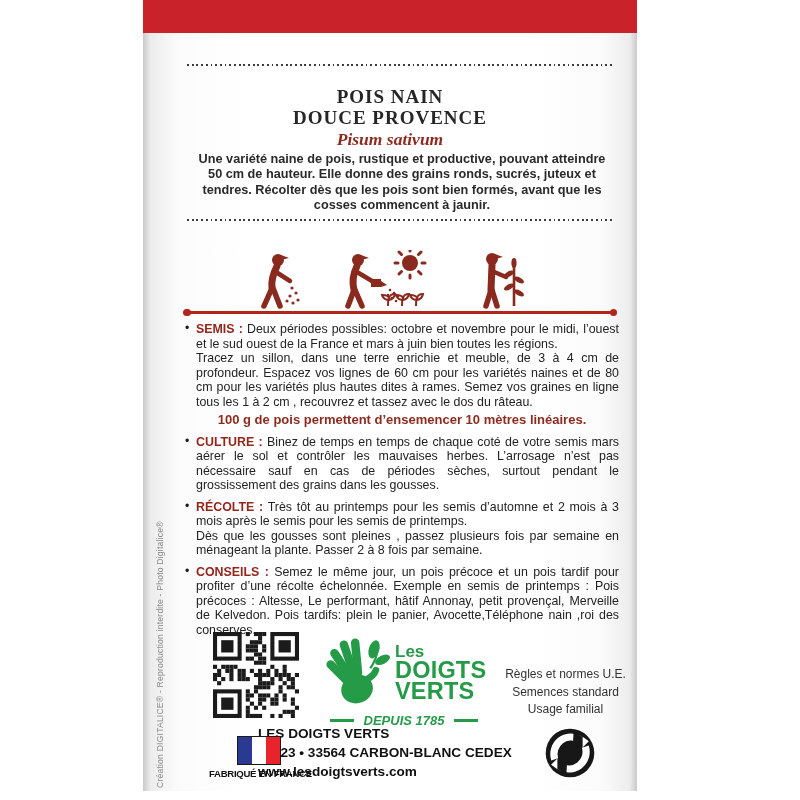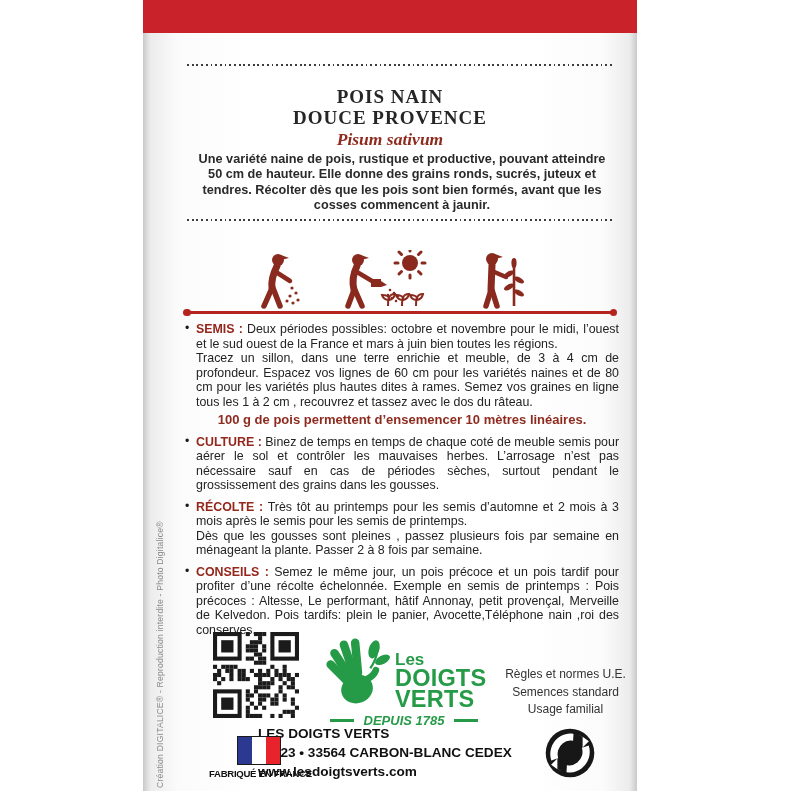--- a/index.html
+++ b/index.html
@@ -28,21 +28,21 @@
   .cont{padding-left:11px;margin:0;}
   .slabel{font-weight:bold;color:#94261c;}
   .hl{color:#8e2b1f;text-align:center;font-size:13px;margin:4px 0 5px 0;font-weight:bold;}
   .mt{margin-top:7px;}
   
   .qr{position:absolute;left:70px;top:632px;width:86px;height:86px;}
   .qr svg{width:100%;height:100%;fill:#1b1b1b;}
   .logo{position:absolute;left:182px;top:634px;width:160px;}
   .logo-row{display:flex;align-items:flex-start;}
   .hand{width:66px;height:76px;flex:0 0 auto;}
-  .logotext{margin-left:4px;color:#259b48;margin-top:18px;}
+  .logotext{margin-left:4px;color:#259b48;margin-top:10px;}
   .lt-les{font-size:17px;font-weight:bold;line-height:16px;}
   .lt-big{font-size:23.5px;font-weight:bold;line-height:20.5px;letter-spacing:0.2px;}
   .since{display:flex;align-items:center;justify-content:space-between;color:#259b48;font-weight:bold;font-style:italic;font-size:13px;margin-top:3px;width:158px;}
   .since .dash{flex:0 0 24px;height:2.4px;background:#259b48;margin:0 5px;}
   .norms{position:absolute;left:360px;top:666px;width:125px;text-align:center;
          font-size:12px;line-height:17.6px;color:#333;}
   .addr{position:absolute;left:115px;top:725px;width:280px;text-align:left;
         font-weight:bold;font-size:13.6px;line-height:18.8px;color:#101010;}
   .flagbox{position:absolute;left:66px;top:736px;width:100px;text-align:center;}
   .flag{width:42px;height:27px;border:1.6px solid #1a1a1a;display:flex;margin:0 auto;}
@@ -152,21 +152,21 @@
       </g>
     </svg>
   </div>
 
   <div class="redrule"></div>
 
   <div class="content">
     <p class="para"><span class="bullet">•</span><span class="slabel">SEMIS :</span> <span>Deux périodes possibles: octobre et novembre pour le midi, l’ouest et le sud ouest de la France et mars à juin bien toutes les régions.</span></p>
     <p class="cont">Tracez un sillon, dans une terre enrichie et meuble, de 3 à 4 cm de profondeur. Espacez vos lignes de 60 cm pour les variétés naines et de 80 cm pour les variétés plus hautes dites à rames. Semez vos graines en ligne tous les 1 à 2 cm , recouvrez et tassez avec le dos du râteau.</p>
     <p class="hl">100 g de pois permettent d’ensemencer 10 mètres linéaires.</p>
-    <p class="para mt"><span class="bullet">•</span><span class="slabel">CULTURE :</span> <span>Binez de temps en temps de chaque coté de meuble semis pour aérer le sol et contrôler les mauvaises herbes. L’arrosage n’est pas nécessaire sauf en cas de périodes sèches, surtout pendant le grossissement des grains dans les gousses.</span></p>
+    <p class="para mt"><span class="bullet">•</span><span class="slabel">CULTURE :</span> <span>Binez de temps en temps de chaque coté de votre semis mars aérer le sol et contrôler les mauvaises herbes. L’arrosage n’est pas nécessaire sauf en cas de périodes sèches, surtout pendant le grossissement des grains dans les gousses.</span></p>
     <p class="para mt"><span class="bullet">•</span><span class="slabel">RÉCOLTE :</span> <span>Très tôt au printemps pour les semis d’automne et 2 mois à 3 mois après le semis pour les semis de printemps.</span></p>
     <p class="cont">Dès que les gousses sont pleines , passez plusieurs fois par semaine en ménageant la plante.  Passer 2 à 8 fois par semaine.</p>
     <p class="para mt"><span class="bullet">•</span><span class="slabel">CONSEILS :</span> <span>Semez le même jour, un pois précoce et un pois tardif pour profiter d’une récolte échelonnée. Exemple en semis de printemps : Pois précoces : Altesse, Le performant, hâtif Annonay, petit provençal, Merveille de Kelvedon. Pois tardifs: plein le panier, Avocette,Téléphone nain ,roi des conserves.</span></p>
   </div>
 
   <div class="qr"><svg viewBox="0 0 84 84">
         <rect x="32" y="0" width="4" height="4"></rect>
         <rect x="40" y="0" width="4" height="4"></rect>
         <rect x="44" y="0" width="4" height="4"></rect>
         <rect x="48" y="0" width="4" height="4"></rect>

